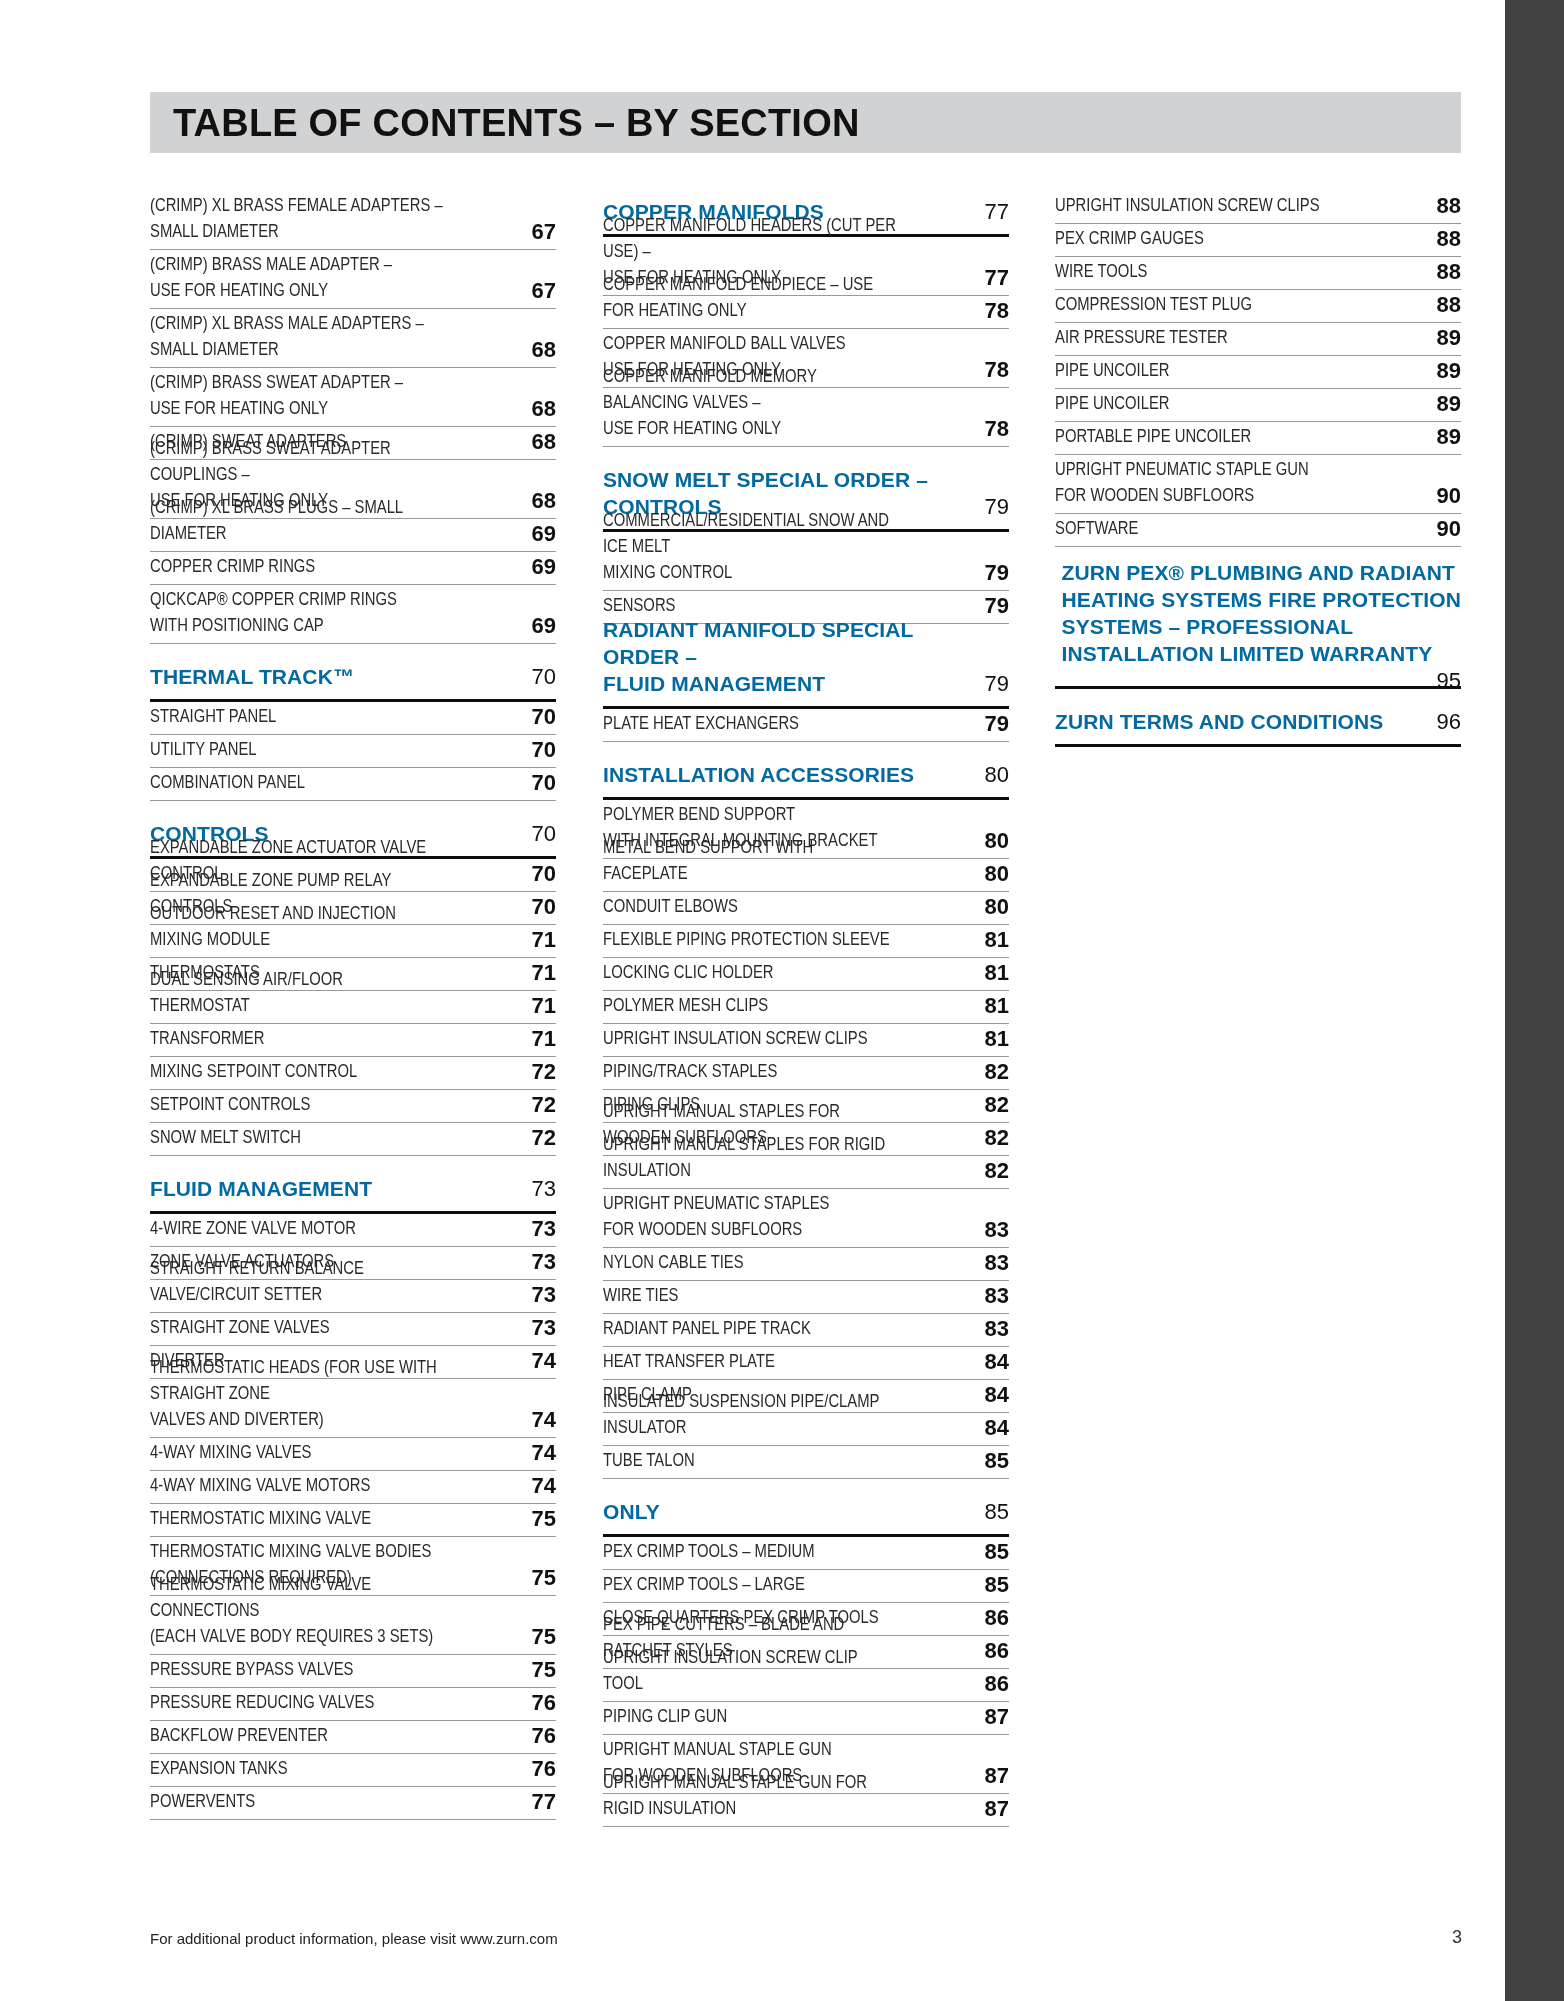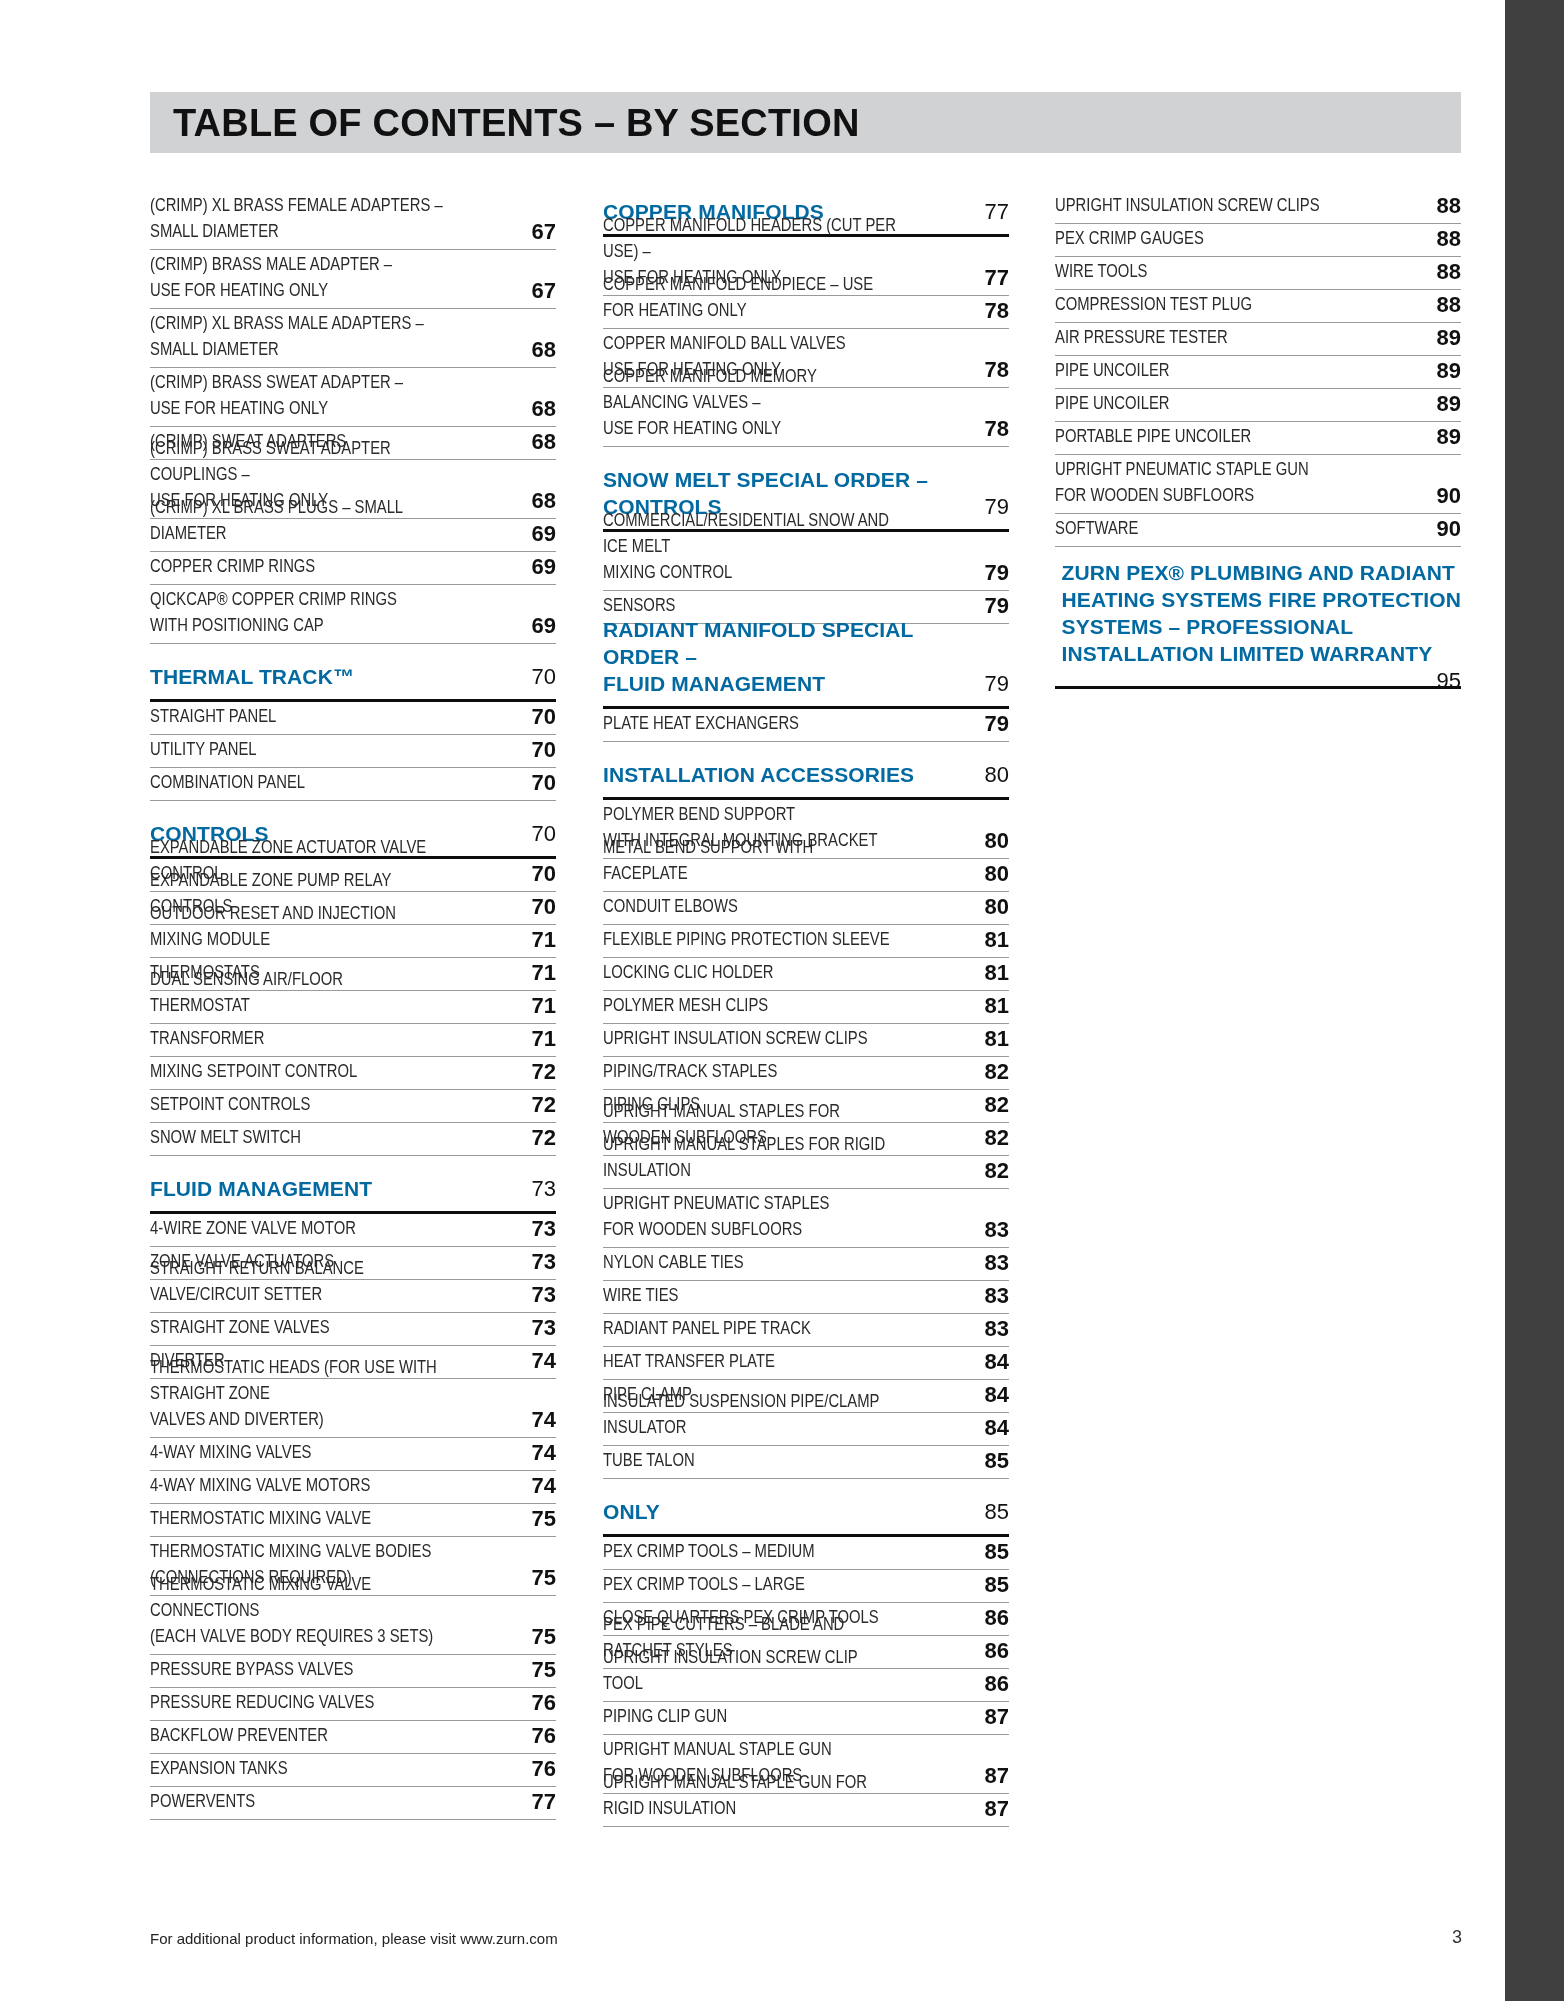--- a/index.html
+++ b/index.html
@@ -466,16 +466,20 @@
       <span class="label">SOFTWARE</span>
       <span class="page">90</span>
     </div>
     <div class="section quad">
       <span class="label">ZURN PEX® PLUMBING AND RADIANT
 HEATING SYSTEMS FIRE PROTECTION
 SYSTEMS – PROFESSIONAL
 INSTALLATION LIMITED WARRANTY</span>
       <span class="page">95</span>
     </div>
+    <div class="section single">
+      <span class="label">ZURN TERMS AND CONDITIONS</span>
+      <span class="page">96</span>
+    </div>
   </div>
 
 <div class="footer-text">For additional product information, please visit www.zurn.com</div>
 <div class="page-number">3</div>
 
 </body></html>

